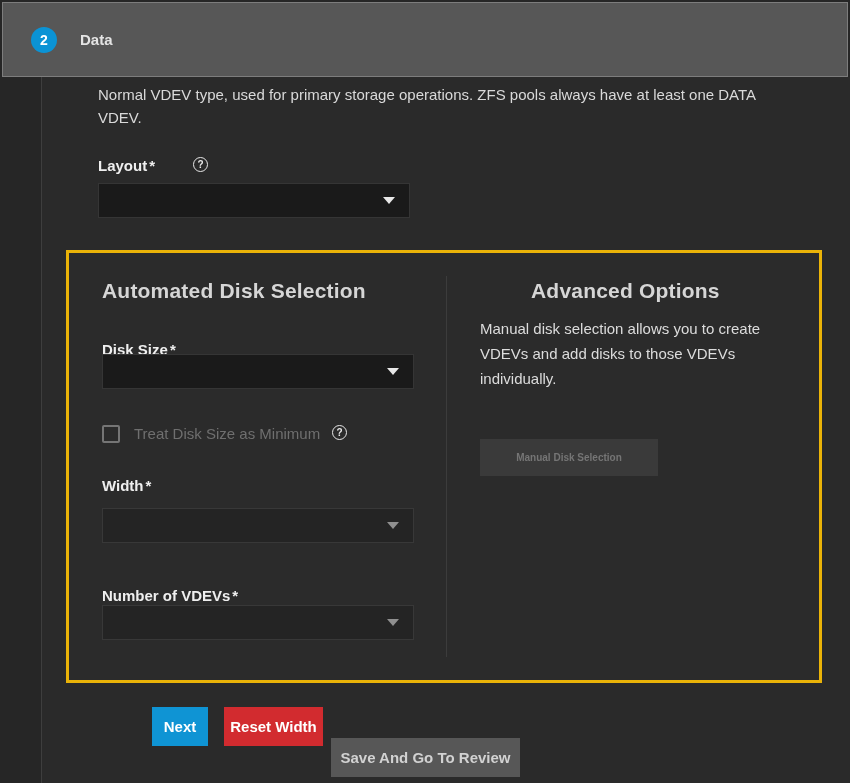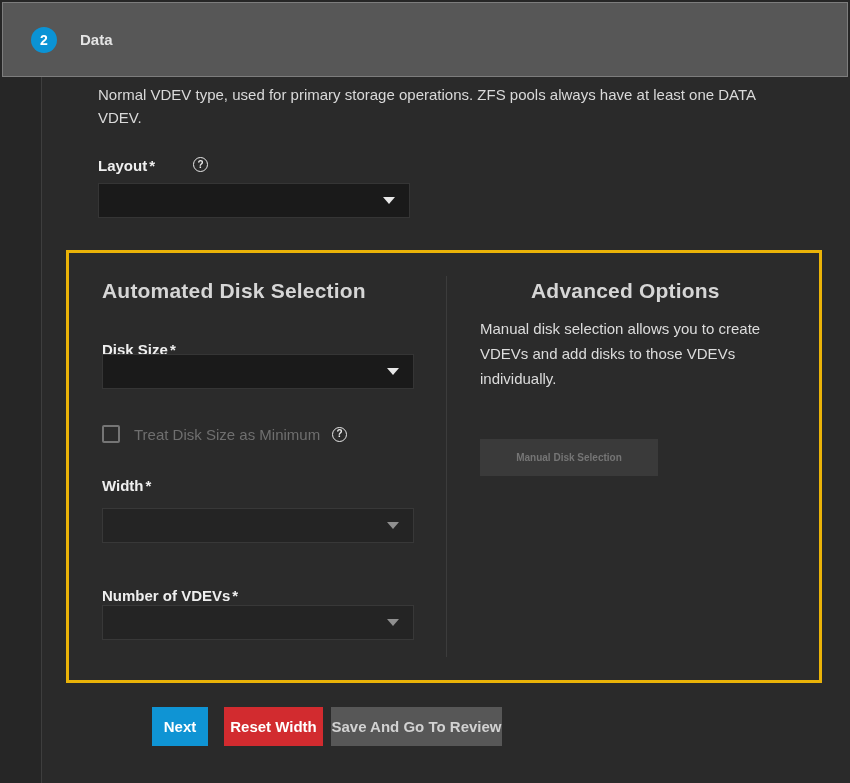--- a/index.html
+++ b/index.html
@@ -66,21 +66,21 @@
 
   
   .panel {
     position:absolute; left:66px; top:250px; width:756px; height:433px;
     background:#2b2b2b; border:3px solid #eab308;
   }
   .panel-divider { position:absolute; left:377px; top:23px; bottom:23px; width:1px; background:#3c3c3c; }
   .section-title { position:absolute; font-size:21px; font-weight:700; color:#d6d6d6; letter-spacing:0.2px; white-space:nowrap; }
 
   
-  .checkbox-row { position:absolute; display:flex; align-items:center; }
+  .checkbox-row { position:absolute; display:flex; }
   .checkbox-box {
     width:18px; height:18px; border:2px solid #757575; border-radius:2px;
     background:transparent; flex:0 0 auto;
   }
   .checkbox-label { margin-left:14px; font-size:15px; color:#6f6f6f; white-space:nowrap; }
   .checkbox-row .help-icon { margin-left:12px; }
 
   
   .advanced-desc {
     position:absolute; font-size:15px; line-height:25px; color:#dcdcdc; width:312px;
@@ -165,15 +165,15 @@
       <span class="caret"></span>
     </div>
 
     <div class="section-title" style="left:418px; top:26px;margin-left:44px;">Advanced Options</div>
     <div class="advanced-desc" style="left:411px; top:63px;">Manual disk selection allows you to create VDEVs and add disks to those VDEVs individually.</div>
     <button class="manual-btn" style="left:411px; top:186px;" disabled="">Manual Disk Selection</button>
   </div>
 
   <button class="action-btn btn-blue" style="left:152px; width:56px;">Next</button>
   <button class="action-btn btn-red" style="left:224px; width:99px;">Reset Width</button>
-  <button class="action-btn btn-gray" style="left:331px; width:171px;">Save And Go To Review</button>
+  <button class="action-btn btn-gray" style="left:331px; width:189px;margin-top:31px;">Save And Go To Review</button>
 
 </div>
 
 </body></html>

